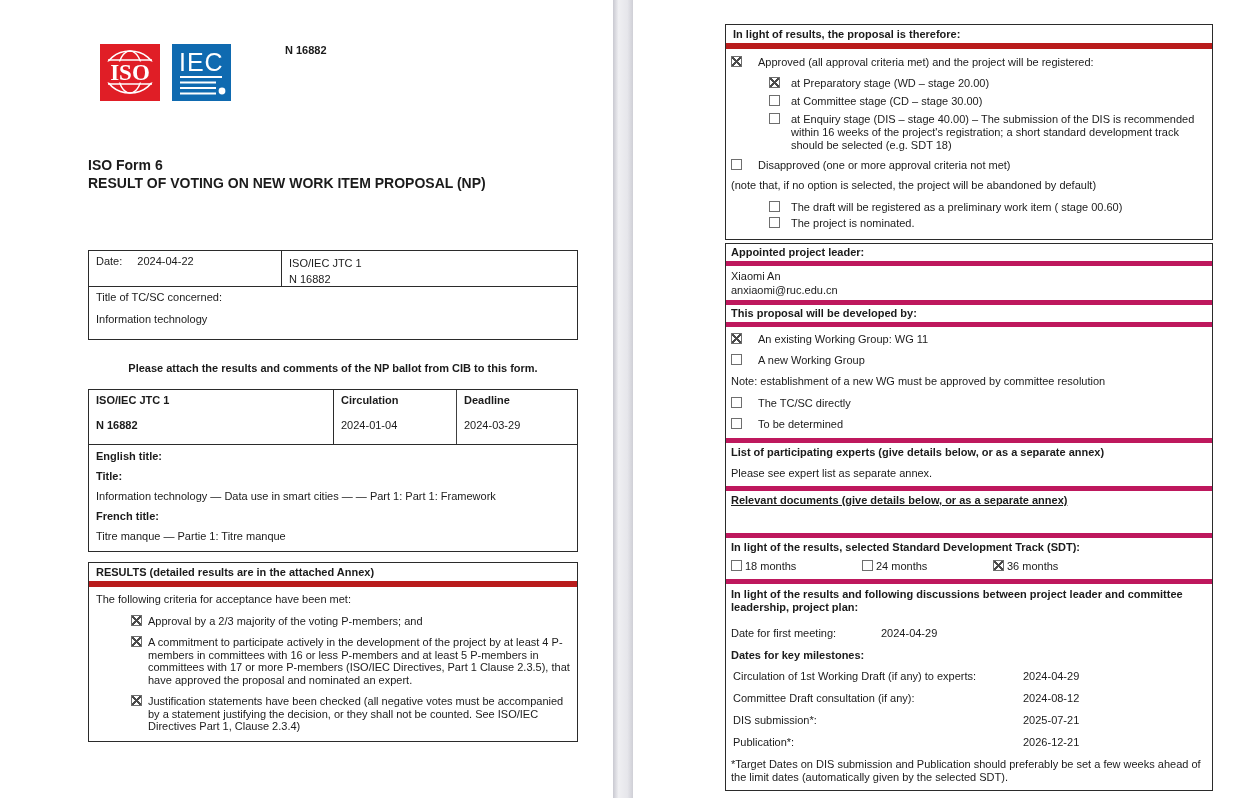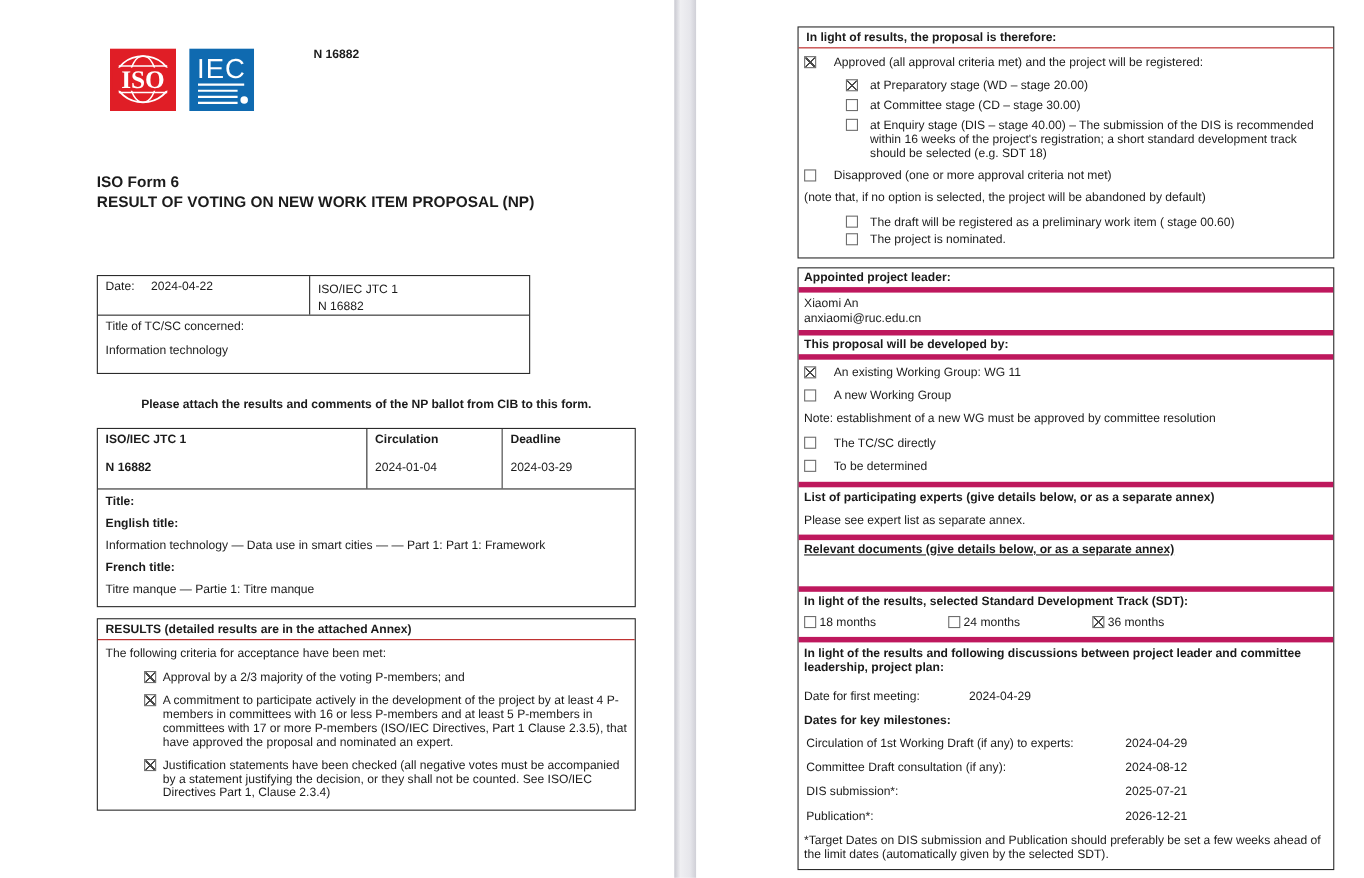--- a/index.html
+++ b/index.html
@@ -21,21 +21,21 @@
   .box{position:absolute;border:1px solid #2b2b2b;background:#fff;box-sizing:border-box;}
 
   
   #logo-row{position:absolute;left:100px;top:44px;display:flex;gap:12px;}
   
   #doc-number{position:absolute;left:285px;top:44px;font-weight:bold;}
 
   #form-title{position:absolute;left:88px;top:156px;font-size:14px;font-weight:bold;line-height:18px;}
 
   
-  #t1{left:88px;top:250px;width:394px;height:90px;}
+  #t1{left:88px;top:250px;width:490px;height:90px;}
   #t1 .r1{display:flex;border-bottom:1px solid #2b2b2b;height:36px;box-sizing:border-box;}
   #t1 .c1{width:193px;border-right:1px solid #2b2b2b;padding:4px 7px;box-sizing:border-box;}
   #t1 .c2{flex:1;padding:4px 7px;line-height:16px;}
   #t1 .r2{padding:4px 7px;}
   #t1 .r2 .lab{margin-bottom:10px;}
 
   #attach-note{position:absolute;left:88px;top:362px;width:490px;font-weight:bold;text-align:center;}
 
   
   #t2{left:88px;top:389px;width:490px;}
@@ -44,21 +44,21 @@
   #t2 .c1{width:245px;border-right:1px solid #2b2b2b;}
   #t2 .c2{width:123px;border-right:1px solid #404040;}
   #t2 .c3{flex:1;}
   #t2 .r1 .v{margin-top:13px;}
   #t2 .r2{padding:5px 7px 8px 7px;line-height:13px;}
   #t2 .r2 div{margin-bottom:7px;}
   #t2 .r2 div:last-child{margin-bottom:0;}
 
   
   #results{left:88px;top:562px;width:490px;}
-  .sec-head{font-weight:bold;padding:3px 7px;border-bottom:1px solid #b91c1c;}
+  .sec-head{font-weight:bold;padding:3px 7px;border-bottom:6px solid #b91c1c;}
   #results .body{padding:6px 7px 8px 7px;line-height:12.5px;}
   #results .intro{margin-bottom:9px;}
   .cbrow{display:flex;margin-bottom:9px;padding-left:35px;}
   .cbrow:last-child{margin-bottom:0;}
   .cb{
     flex:none;width:11px;height:11px;border:1px solid #6e6e6e;background:#fff;
     display:inline-block;margin-top:0px;box-sizing:border-box;
   }
   .cb.checked{
     background-image:
@@ -175,22 +175,22 @@
       <div class="c2">
         <div class="b">Circulation</div>
         <div class="v">2024-01-04</div>
       </div>
       <div class="c3">
         <div class="b">Deadline</div>
         <div class="v">2024-03-29</div>
       </div>
     </div>
     <div class="r2">
+      <div class="b">English title:</div>
       <div class="b">Title:</div>
-      <div class="b">English title:</div>
       <div>Information technology — Data use in smart cities — — Part 1: Part 1: Framework</div>
       <div class="b">French title:</div>
       <div>Titre manque — Partie 1: Titre manque</div>
     </div>
   </div>
 
   <div class="box" id="results">
     <div class="sec-head">RESULTS (detailed results are in the attached Annex)</div>
     <div class="body">
       <div class="intro">The following criteria for acceptance have been met:</div>

